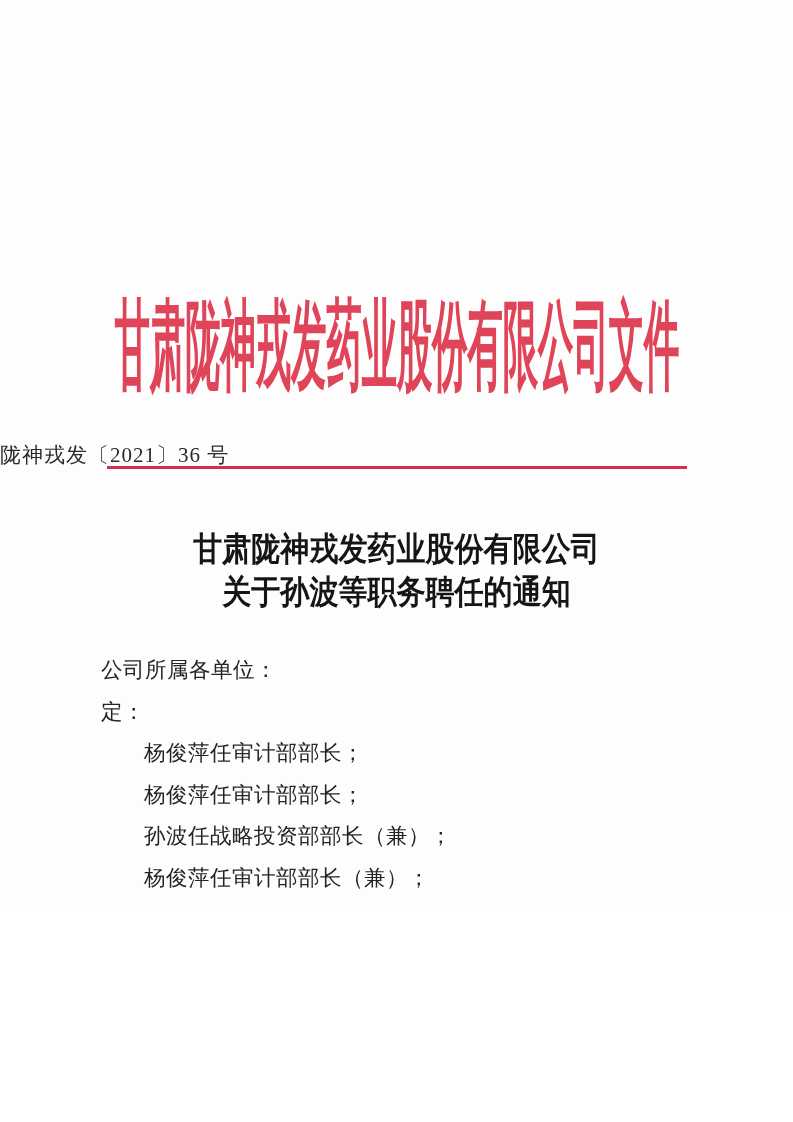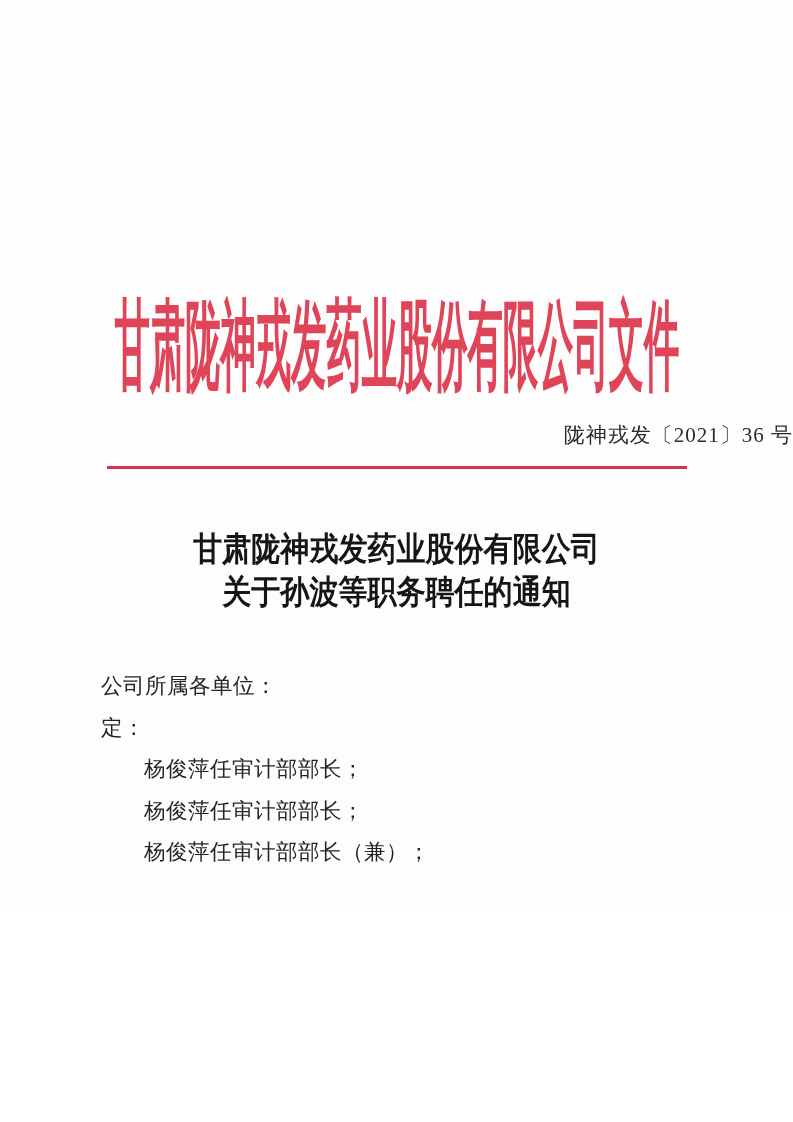--- a/index.html
+++ b/index.html
@@ -23,24 +23,24 @@
     white-space: nowrap;
     font-size: 98px;
     line-height: 1;
     font-weight: bold;
     color: var(--header-red, #df4458);
     transform: translateX(-50%) scaleX(0.36);
   }
   
   .doc-number {
     position: absolute;
-    top: 420px;
+    top: 440px;
     left: 0;
     width: 793px;
-    text-align: right;
+    text-align: left;
     font-size: 21px;
     line-height: 30px;
     color: #2a2a2a;
     letter-spacing: 1px;
   }
   
   .red-divider {
     position: absolute;
     top: 466px;
     left: 50%;
@@ -66,21 +66,20 @@
   
   .body-block {
     position: absolute;
     top: 650px;
     left: 101px;
     width: 615px;
     font-size: 21.5px;
     line-height: 41.6px;
     color: #242424;
     letter-spacing: 0.5px;
-    margin-top: 16px;
   }
   .body-line {
     white-space: nowrap;
   }
   .indent {
     text-indent: 2em;
   }
 </style>
 </head>
 <body>
@@ -96,16 +95,17 @@
   <div class="doc-title">
     <div>甘肃陇神戎发药业股份有限公司</div>
     <div>关于孙波等职务聘任的通知</div>
   </div>
 
   <div class="body-block">
     <div class="body-line">公司所属各单位：</div>
     <div class="body-line">定：</div>
     <div class="body-line indent">杨俊萍任审计部部长；</div>
     <div class="body-line indent">杨俊萍任审计部部长；</div>
+    <div class="body-line indent">孙波任战略投资部部长（兼）；</div>
     <div class="body-line indent">杨俊萍任审计部部长（兼）；</div>
   </div>
 
 </div>
 
 </body></html>

